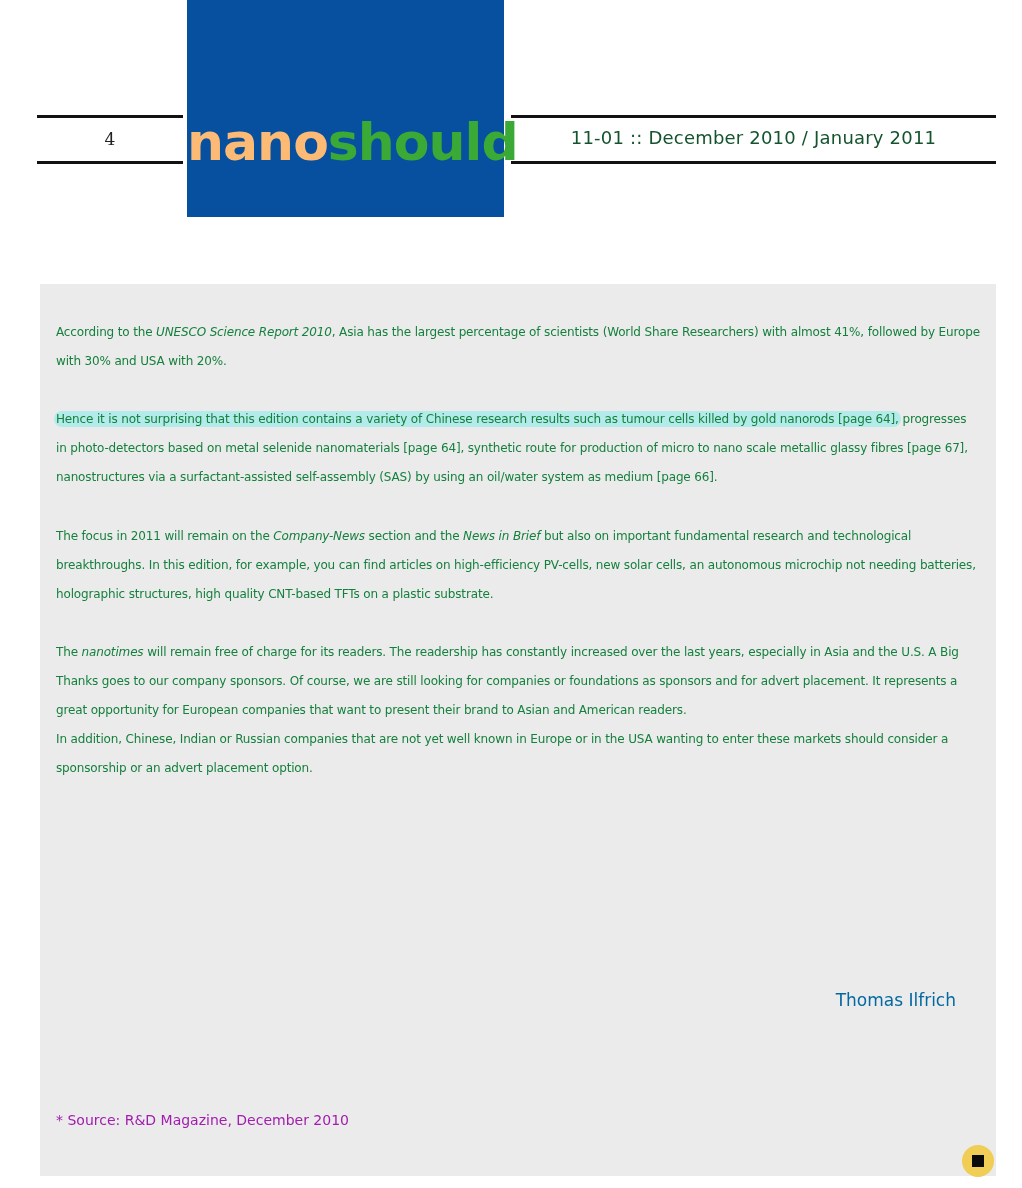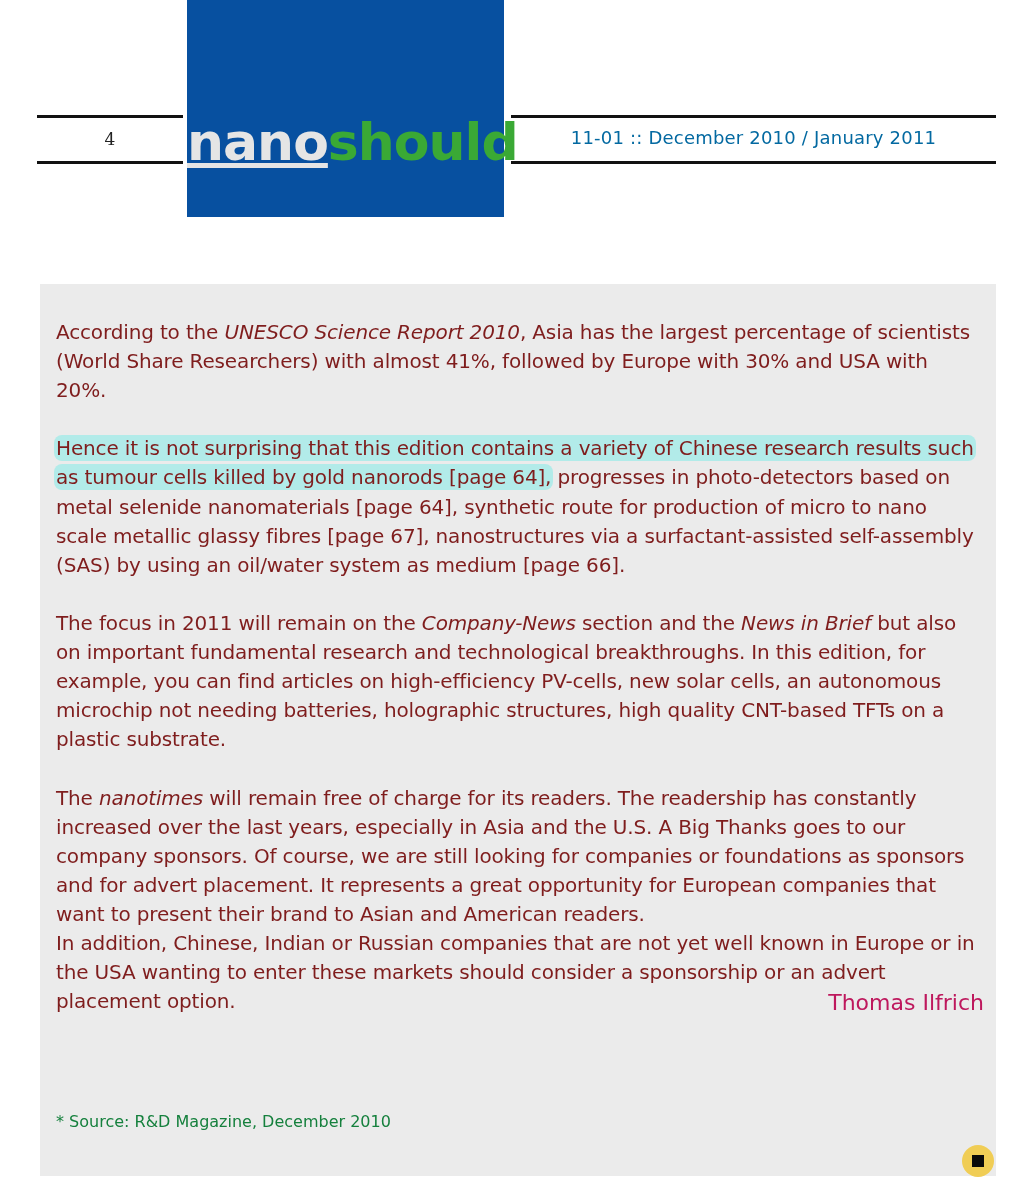--- a/index.html
+++ b/index.html
@@ -38,21 +38,21 @@
     }
     .issue-info {
       position: absolute;
       left: 511px;
       width: 485px;
       top: 127px;
       text-align: center;
       font-family: "DejaVu Sans", sans-serif;
       font-size: 18px;
       letter-spacing: 0.2px;
-      color: #0369a1;
+      color: #14532d;
     }
 
     .logo-box {
       position: absolute;
       left: 187px;
       top: 0px;
       width: 317px;
       height: 217px;
       background: #0750a0;
     }
@@ -62,21 +62,21 @@
       right: 0;
       top: 112px;
       text-align: center;
       font-family: "DejaVu Sans", sans-serif;
       font-weight: bold;
       font-size: 52px;
       letter-spacing: -1px;
       line-height: 60px;
       white-space: nowrap;
     }
-    .logo-nano  { color: #e5e5e5; text-decoration: underline; }
+    .logo-nano  { color: #fdba74; }
     .logo-times { color: #3aa935; }
     .logo-section {
       position: absolute;
       left: 0;
       right: 0;
       top: 178px;
       text-align: center;
       color: #ffffff;
       font-family: "DejaVu Sans", sans-serif;
       font-weight: bold;
@@ -91,49 +91,49 @@
       width: 956px;
       height: 892px;
       background: #ebebeb;
     }
     .letter-text {
       position: absolute;
       left: 16px;
       top: 34px;
       width: 924px;
       font-family: "DejaVu Sans", sans-serif;
-      font-size: 20px;
+      font-size: 12px;
       line-height: 29.1px;
-      color: #7f1d1d;
+      color: #15803d;
       letter-spacing: -0.15px;
     }
     .letter-text p {
       margin: 0 0 29.1px 0;
     }
     .hl {
       background: #b2ebe9;
       border-radius: 8px;
       padding: 1px 2px;
       margin: 10px -2px;
       -webkit-box-decoration-break: clone;
       box-decoration-break: clone;
     }
     .signature {
       position: absolute;
-      right: 12px;
+      right: 40px;
       top: 706px;
-      font-size: 22px;
-      color: #be185d;
+      font-size: 17px;
+      color: #0369a1;
     }
     .footnote {
       position: absolute;
       left: 16px;
       top: 828px;
-      font-size: 16px;
-      color: #15803d;
+      font-size: 14px;
+      color: #a21caf;
     }
     .corner-badge {
       position: absolute;
       left: 962px;
       top: 1145px;
       width: 32px;
       height: 32px;
       border-radius: 50%;
       background: #f0cd55;
       cursor: pointer;

